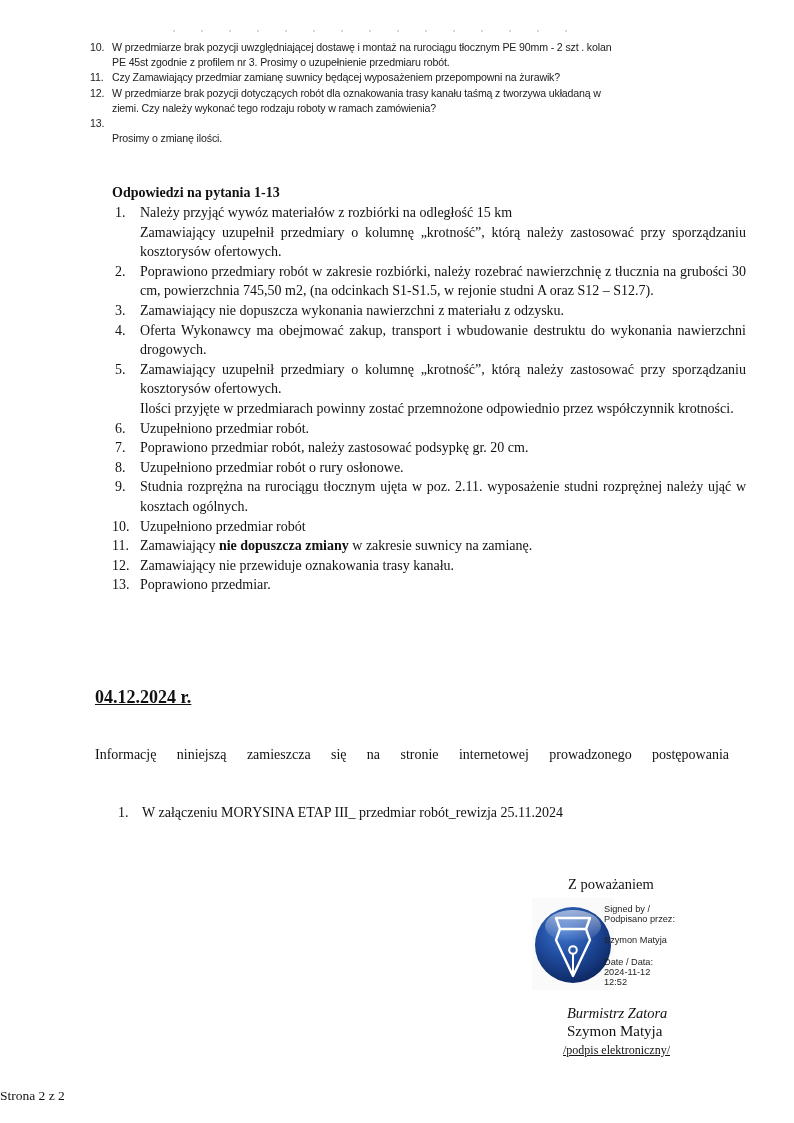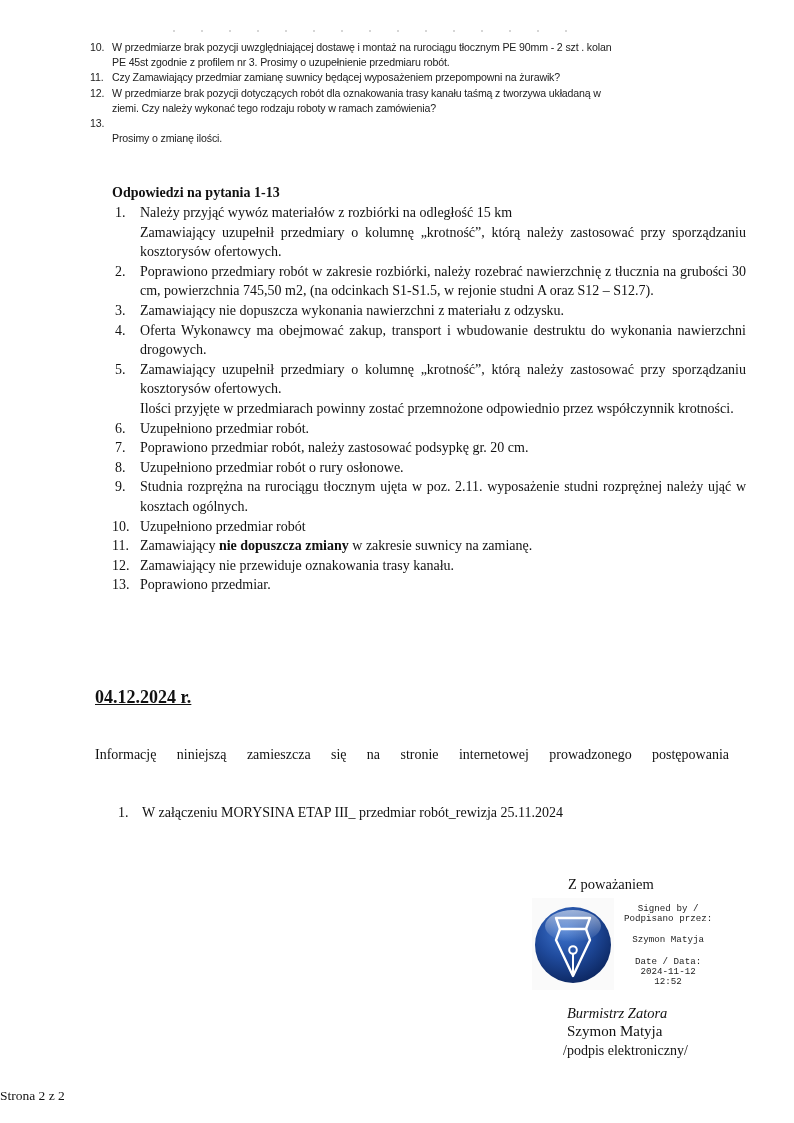--- a/index.html
+++ b/index.html
@@ -30,25 +30,25 @@
     .deadline .l1 { display: block; text-align: justify; text-align-last: justify; }
 
     .info { position: absolute; left: 95px; top: 745px; width: 634px; font-size: 14px; line-height: 19.6px; }
     .info .l1 { display: block; text-align: justify; text-align-last: justify; }
 
     .attach { position: absolute; left: 118px; top: 803px; font-size: 14px; line-height: 19.6px; display: flex; }
     .attach .n { width: 24px; }
 
     .regards { position: absolute; left: 568px; top: 876px; font-size: 14.5px; }
     .sig-badge { position: absolute; left: 532px; top: 898px; width: 82px; height: 92px; background: #fafafa; }
-    .sig-info { position: absolute; left: 624px; top: 904px; font-family: Liberation Mono, monospace; font-size: 9.2px; line-height: 10.2px; color: #222; text-align: center; }
+    .sig-info { position: absolute; left: 604px; top: 904px; font-family: Liberation Sans, sans-serif; font-size: 9.2px; line-height: 10.2px; color: #222; }
     .sig-info .gap { height: 11px; }
     .mayor-title { position: absolute; left: 567px; top: 1005px; font-size: 14.5px; font-style: italic; }
     .mayor-name { position: absolute; left: 567px; top: 1023px; font-size: 15px; }
-    .esign { position: absolute; left: 563px; top: 1043px; font-size: 14px; }
+    .esign { position: absolute; left: 563px; top: 1043px; font-size: 12px; text-decoration: underline; }
     .footer { position: absolute; left: 0; width: 794px; top: 1088px; font-size: 13.5px; }
     b.strong { font-weight: bold; }
   </style>
 </head>
 <body>
 
 <div class="page">
   <div class="cut-line"></div>
 
   <div class="q-block">

